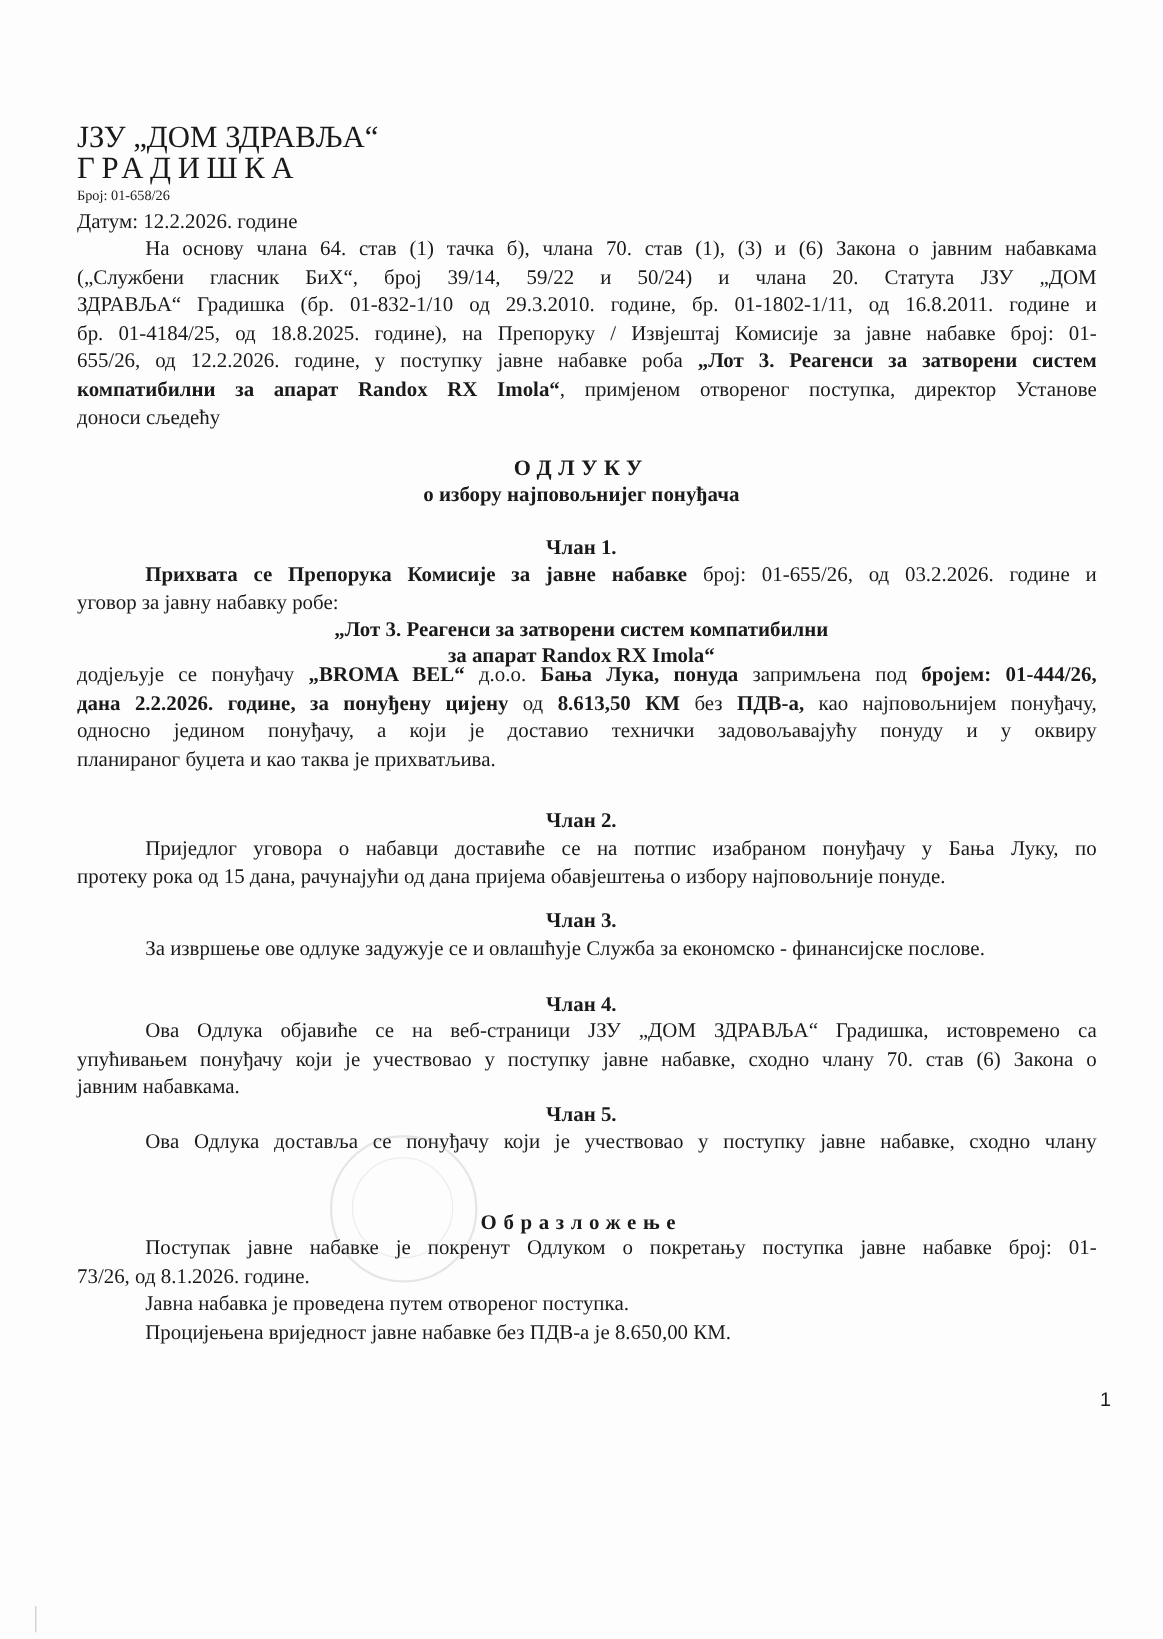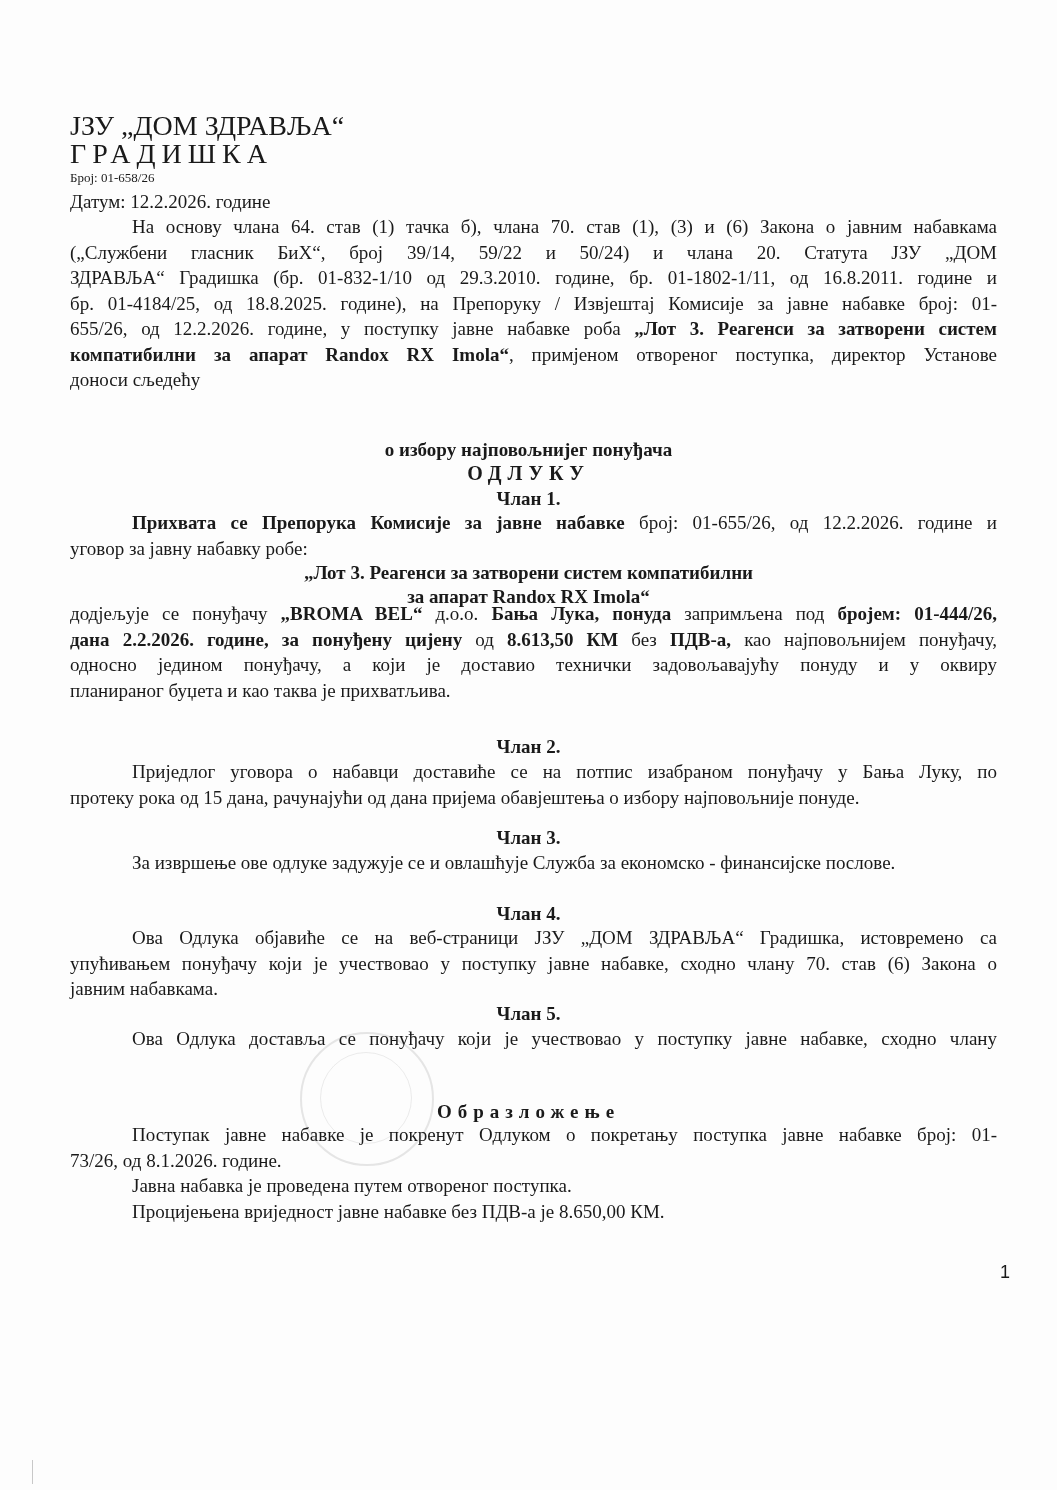--- a/index.html
+++ b/index.html
@@ -37,26 +37,26 @@
   <div class="justify" style="top:214px;">
     <span class="just-line indent">На основу члана 64. став (1) тачка б), члана 70. став (1), (3) и (6) Закона о јавним набавкама</span>
     <span class="just-line">(„Службени гласник БиХ“, број 39/14, 59/22 и 50/24) и члана 20. Статута ЈЗУ „ДОМ</span>
     <span class="just-line">ЗДРАВЉА“ Градишка (бр. 01-832-1/10 од 29.3.2010. године, бр. 01-1802-1/11, од 16.8.2011. године и</span>
     <span class="just-line">бр. 01-4184/25, од 18.8.2025. године), на Препоруку / Извјештај Комисије за јавне набавке број: 01-</span>
     <span class="just-line"><span>655/26, од 12.2.2026. године, у поступку јавне набавке роба </span><b>„Лот 3. Реагенси за затворени систем</b></span>
     <span class="just-line"><b>компатибилни за апарат Randox RX Imola“</b><span>, примјеном отвореног поступка, директор Установе</span></span>
     <span class="last-line">доноси сљедећу</span>
   </div>
 
-  <div class="center bold spaced" style="top:414px; font-size:20px;margin-top:47px;">ОДЛУКУ</div>
+  <div class="center bold spaced" style="top:414px; font-size:20px;">ОДЛУКУ</div>
   <div class="center bold" style="top:438px;">о избору најповољнијег понуђача</div>
 
   <div class="center bold" style="top:487px;">Члан 1.</div>
   <div class="justify" style="top:510px;">
-    <span class="just-line indent"><b>Прихвата се Препорука Комисије за јавне набавке</b><span> број: 01-655/26, од 12.2.2026. године и</span></span>
+    <span class="just-line indent"><b>Прихвата се Препорука Комисије за јавне набавке</b><span> број: 01-655/26, од 03.2.2026. године и</span></span>
     <span class="last-line">уговор за јавну набавку робе:</span>
   </div>
   <div class="center bold" style="top:561px;">„Лот 3. Реагенси за затворени систем компатибилни</div>
   <div class="center bold" style="top:585px;">за апарат Randox RX Imola“</div>
   <div class="justify" style="top:601px;">
     <span class="just-line"><span>додјељује се понуђачу </span><b>„BROMA BEL“</b><span> д.о.о. </span><b>Бања Лука, понуда</b><span> запримљена под </span><b>бројем: 01-444/26,</b></span>
     <span class="just-line"><b>дана 2.2.2026. године, за понуђену цијену</b><span> од </span><b>8.613,50 КМ</b><span> без </span><b>ПДВ-а,</b><span> као најповољнијем понуђачу,</span></span>
     <span class="just-line">односно једином понуђачу, а који је доставио технички задовољавајућу понуду и у оквиру</span>
     <span class="last-line">планираног буџета и као таква је прихватљива.</span>
   </div>

